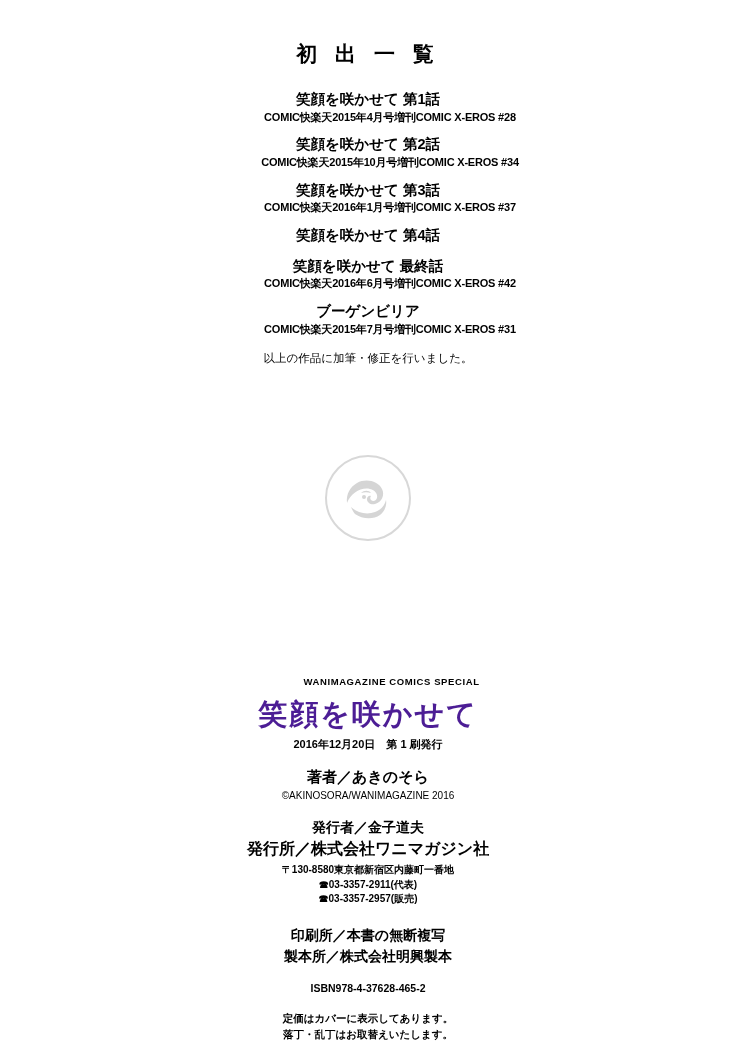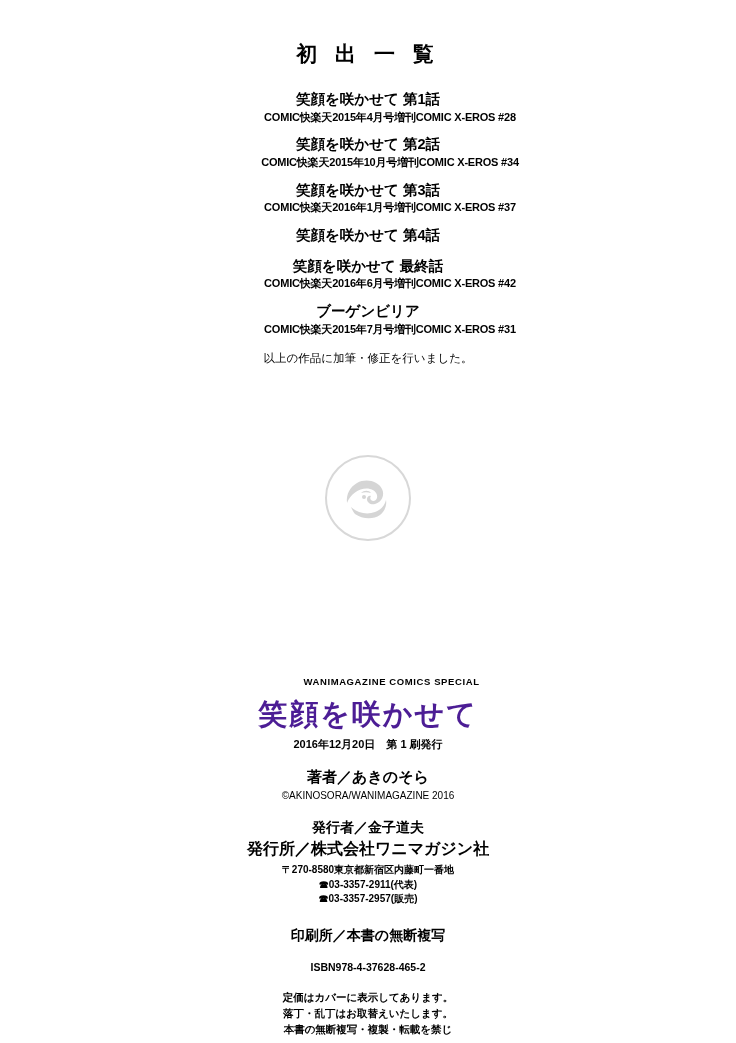--- a/index.html
+++ b/index.html
@@ -222,26 +222,27 @@
   <div class="colophon-bottom">
     <div class="imprint-line">WANIMAGAZINE COMICS SPECIAL</div>
     <div class="book-title">笑顔を咲かせて</div>
     <div class="pub-date">2016年12月20日　第 1 刷発行</div>
 
     <div class="author-line">著者／あきのそら</div>
     <div class="copyright-line">©AKINOSORA/WANIMAGAZINE 2016</div>
 
     <div class="pub-person">発行者／金子道夫</div>
     <div class="pub-company">発行所／株式会社ワニマガジン社</div>
-    <div class="pub-address">〒270-8580東京都新宿区内藤町一番地</div>
+    <div class="pub-address">〒130-8580東京都新宿区内藤町一番地</div>
     <div class="pub-tel">☎03-3357-2911(代表)</div>
     <div class="pub-tel">☎03-3357-2957(販売)</div>
 
     <div class="printing-block">
       <div class="printing-line">印刷所／本書の無断複写</div>
+      <div class="printing-line">製本所／株式会社明興製本</div>
     </div>
 
     <div class="isbn">ISBN978-4-37628-465-2</div>
 
     <div class="legal">
       <div>定価はカバーに表示してあります。</div>
       <div>落丁・乱丁はお取替えいたします。</div>
       <div>本書の無断複写・複製・転載を禁じ</div>
 
     </div>

